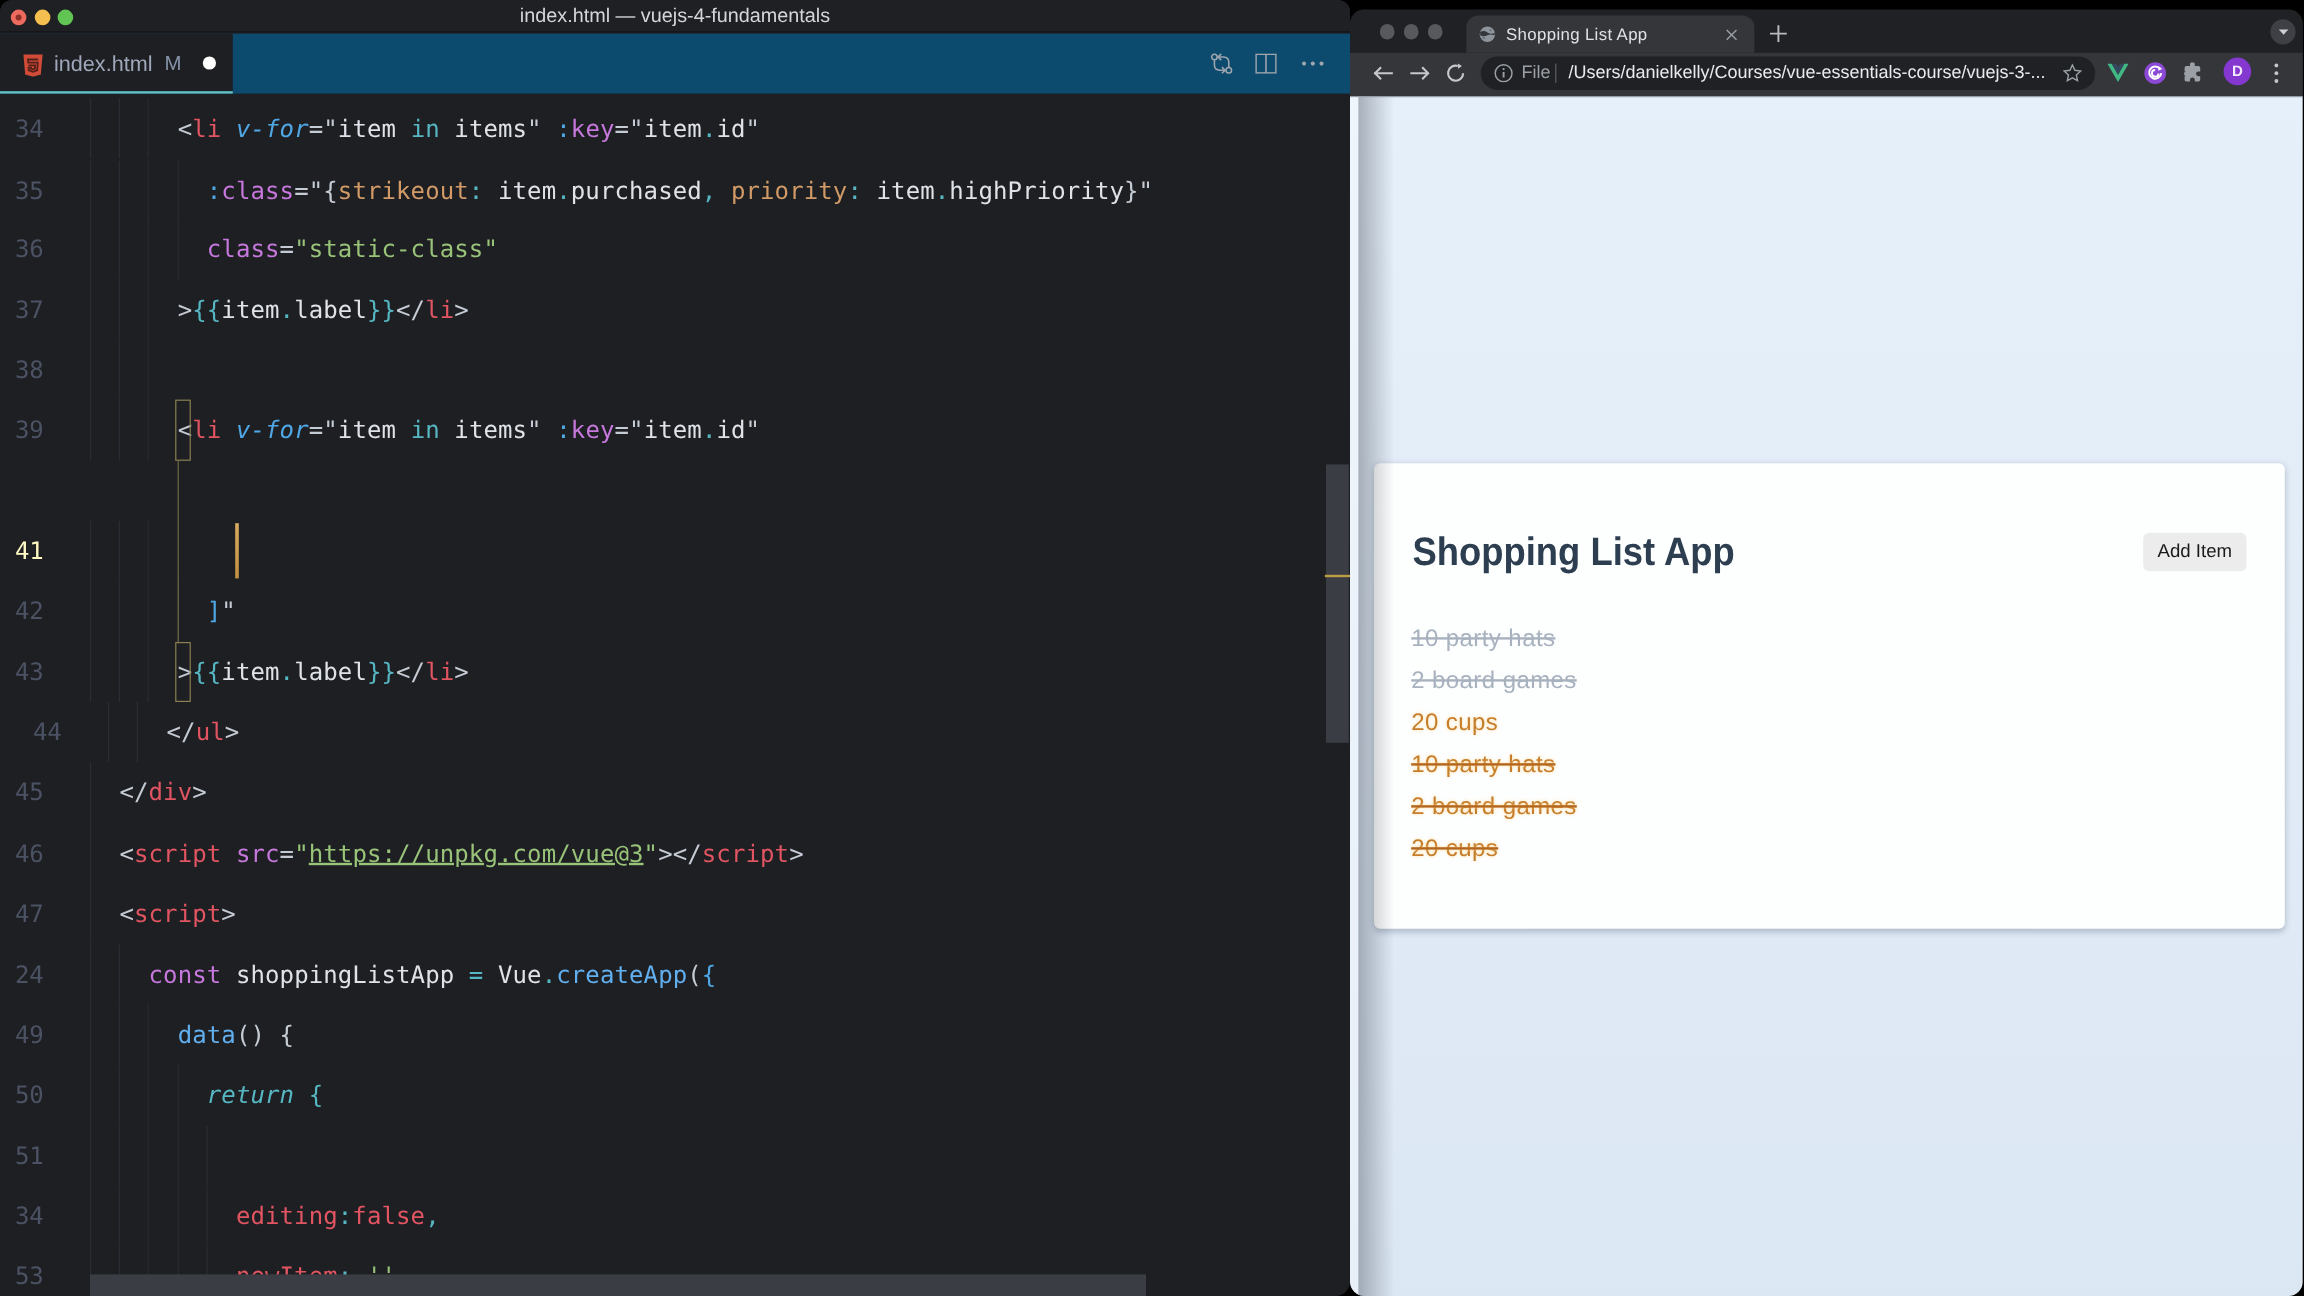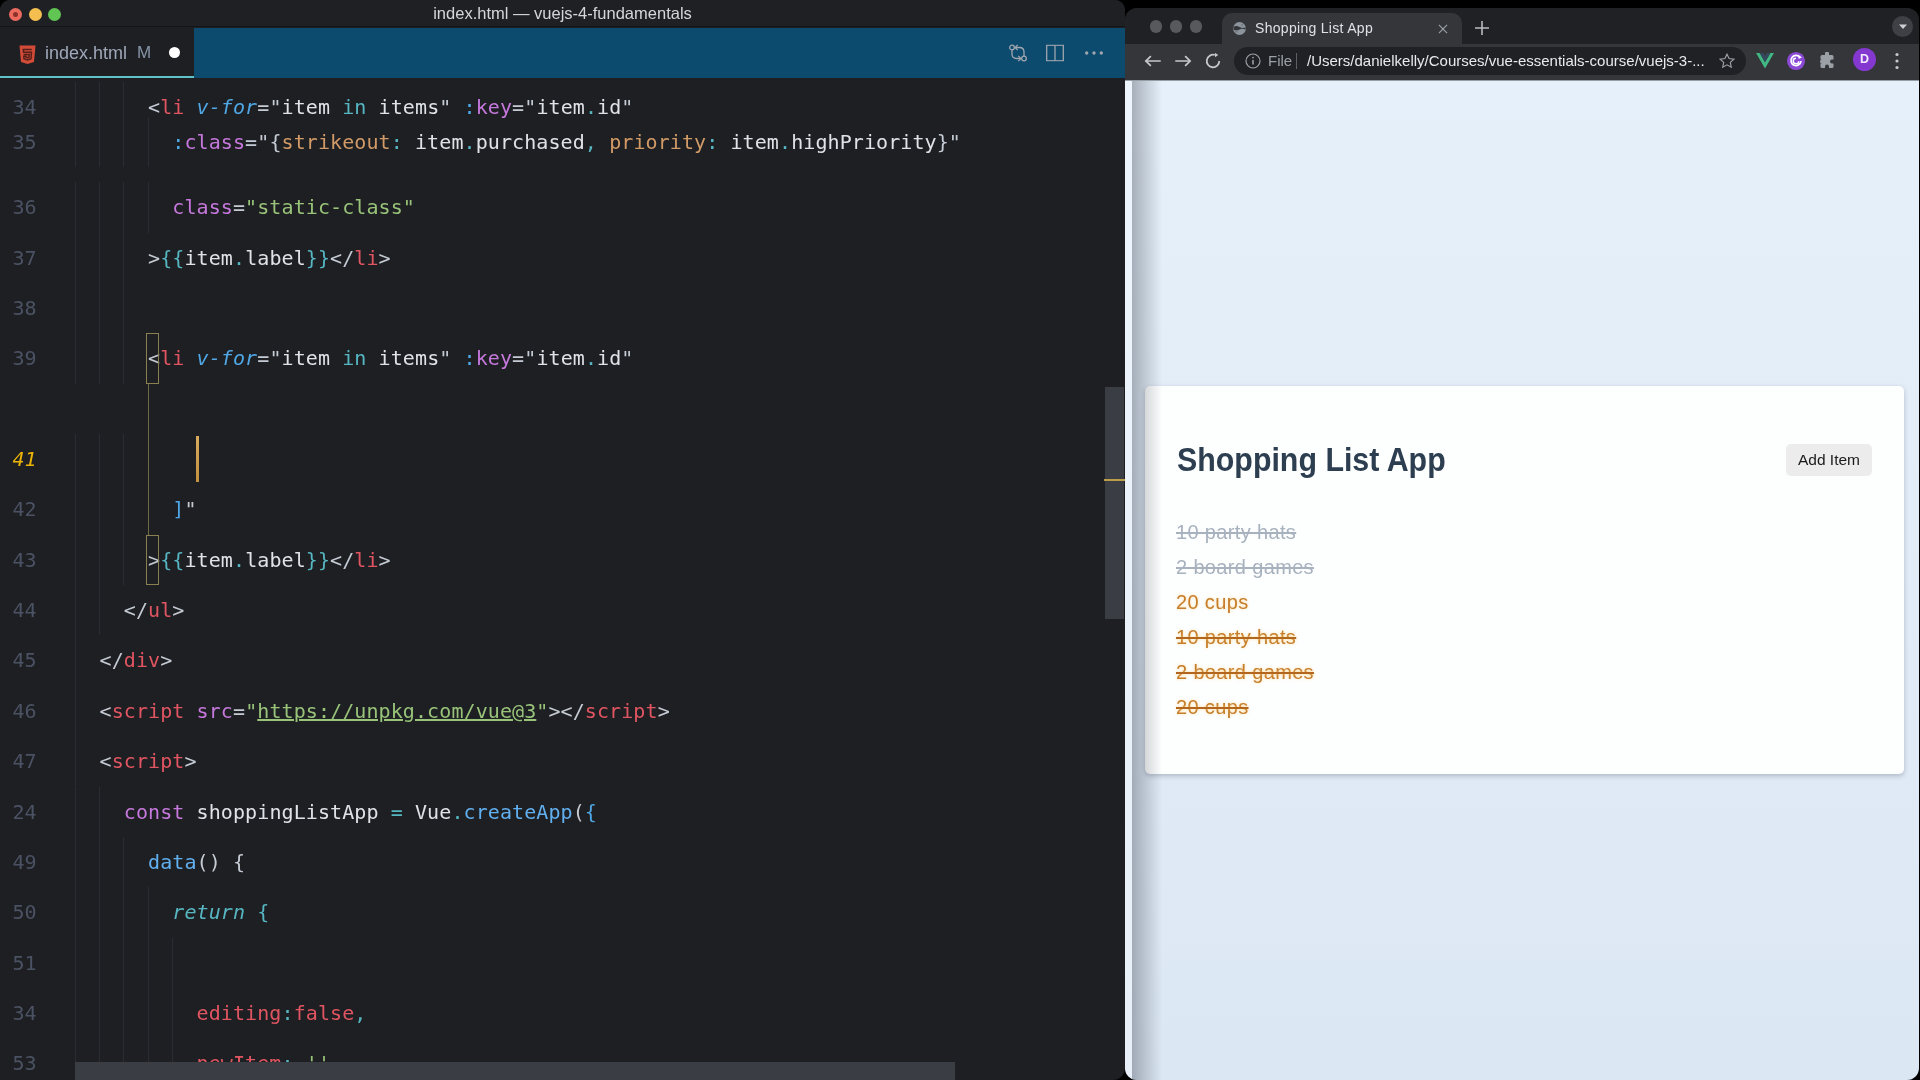--- a/index.html
+++ b/index.html
@@ -32,21 +32,21 @@
     border-radius:50%; background:#ffffff; }
   .ed-action { position:absolute; top:0; height:50px; width:20px; color:#9fa6ae; }
   .ed-action svg { position:absolute; top:50%; left:50%; transform:translate(-50%,-50%); }
 
   
   #code-area { position:absolute; left:0; top:78px; width:1158px; height:1002px;
     font-family:"DejaVu Sans Mono", monospace; font-size:20px; }
   .code-row { position:absolute; left:0; width:1125px; height:50.35px; }
   .lnum { position:absolute; left:0; top:0; width:36.5px; height:50.35px; line-height:50.35px;
     text-align:right; color:#4b5263; font-size:20px; }
-  .lnum.active { color:#eab308;font-style:italic; }
+  .lnum.active { color:#fef9c3; }
   .ltext { position:absolute; left:51px; top:0; height:50.35px; line-height:50.35px;
     white-space:pre; letter-spacing:0.09px; }
   .guide { position:absolute; top:0; width:1px; height:50.35px; background:#292c32; }
   .tok-i { font-style:italic; }
   .tok-u { text-decoration:underline; }
 
   #cursor { position:absolute; width:3px; background:linear-gradient(#d8ab60,#c3913f); }
   .bracket-box { position:absolute; width:13px; height:50.35px; border:1px solid #8a8052; }
   #bracket-link { position:absolute; width:1px; background:#6f6a45; }
 
@@ -163,21 +163,21 @@
   </div>
 
   <div id="code-area">
       <div class="code-row" style="top: 3.6px;">
         <div class="lnum">34</div>
         <div class="guide" style="left: 75.16px;"></div>
         <div class="guide" style="left: 99.32px;"></div>
         <div class="guide" style="left: 123.48px;"></div>
         <div class="ltext"><span style="color: rgb(197, 203, 212);">        &lt;</span><span style="color: rgb(224, 85, 97);">li</span><span style="color: rgb(197, 203, 212);"> </span><span class="tok-i" style="color: rgb(79, 167, 229);">v-for</span><span style="color: rgb(197, 203, 212);">=</span><span style="color: rgb(197, 203, 212);">"</span><span style="color: rgb(223, 227, 232);">item</span><span style="color: rgb(197, 203, 212);"> </span><span style="color: rgb(86, 182, 194);">in</span><span style="color: rgb(197, 203, 212);"> </span><span style="color: rgb(223, 227, 232);">items</span><span style="color: rgb(197, 203, 212);">"</span><span style="color: rgb(197, 203, 212);"> </span><span style="color: rgb(79, 167, 229);">:</span><span style="color: rgb(198, 120, 221);">key</span><span style="color: rgb(197, 203, 212);">=</span><span style="color: rgb(197, 203, 212);">"</span><span style="color: rgb(223, 227, 232);">item</span><span style="color: rgb(86, 182, 194);">.</span><span style="color: rgb(223, 227, 232);">id</span><span style="color: rgb(197, 203, 212);">"</span></div>
       </div>
-      <div class="code-row" style="top: 39px; padding-left: 13px;">
+      <div class="code-row" style="top: 56px; padding-left: 13px;">
         <div class="lnum">35</div>
         <div class="guide" style="left: 75.16px;"></div>
         <div class="guide" style="left: 99.32px;"></div>
         <div class="guide" style="left: 123.48px;"></div>
         <div class="guide" style="left: 147.64px;"></div>
         <div class="ltext"><span style="color: rgb(197, 203, 212);">          </span><span style="color: rgb(79, 167, 229);">:</span><span style="color: rgb(198, 120, 221);">class</span><span style="color: rgb(197, 203, 212);">=</span><span style="color: rgb(197, 203, 212);">"{</span><span style="color: rgb(209, 154, 102);">strikeout</span><span style="color: rgb(86, 182, 194);">:</span><span style="color: rgb(197, 203, 212);"> </span><span style="color: rgb(223, 227, 232);">item</span><span style="color: rgb(86, 182, 194);">.</span><span style="color: rgb(223, 227, 232);">purchased</span><span style="color: rgb(86, 182, 194);">,</span><span style="color: rgb(197, 203, 212);"> </span><span style="color: rgb(209, 154, 102);">priority</span><span style="color: rgb(86, 182, 194);">:</span><span style="color: rgb(197, 203, 212);"> </span><span style="color: rgb(223, 227, 232);">item</span><span style="color: rgb(86, 182, 194);">.</span><span style="color: rgb(223, 227, 232);">highPriority</span><span style="color: rgb(197, 203, 212);">}"</span></div>
       </div>
       <div class="code-row" style="top: 104.3px;">
         <div class="lnum">36</div>
         <div class="guide" style="left: 75.16px;"></div>
@@ -222,21 +222,21 @@
         <div class="guide" style="left: 147.64px;"></div>
         <div class="ltext"><span style="color: rgb(197, 203, 212);">          </span><span style="color: rgb(79, 167, 229);">]</span><span style="color: rgb(197, 203, 212);">"</span></div>
       </div>
       <div class="code-row" style="top: 456.75px;">
         <div class="lnum">43</div>
         <div class="guide" style="left: 75.16px;"></div>
         <div class="guide" style="left: 99.32px;"></div>
         <div class="guide" style="left: 123.48px;"></div>
         <div class="ltext"><span style="color: rgb(197, 203, 212);">        &gt;</span><span style="color: rgb(86, 182, 194);">{{</span><span style="color: rgb(223, 227, 232);">item</span><span style="color: rgb(86, 182, 194);">.</span><span style="color: rgb(223, 227, 232);">label</span><span style="color: rgb(86, 182, 194);">}}</span><span style="color: rgb(197, 203, 212);">&lt;/</span><span style="color: rgb(224, 85, 97);">li</span><span style="color: rgb(197, 203, 212);">&gt;</span></div>
       </div>
-      <div class="code-row" style="top: 507.1px;">
+      <div class="code-row" style="top: 507.1px; margin-left: 15px;">
         <div class="lnum">44</div>
         <div class="guide" style="left: 75.16px;"></div>
         <div class="guide" style="left: 99.32px;"></div>
         <div class="ltext"><span style="color: rgb(197, 203, 212);">      &lt;/</span><span style="color: rgb(224, 85, 97);">ul</span><span style="color: rgb(197, 203, 212);">&gt;</span></div>
       </div>
       <div class="code-row" style="top: 557.45px;">
         <div class="lnum">45</div>
         <div class="guide" style="left: 75.16px;"></div>
         <div class="ltext"><span style="color: rgb(197, 203, 212);">    &lt;/</span><span style="color: rgb(224, 85, 97);">div</span><span style="color: rgb(197, 203, 212);">&gt;</span></div>
       </div>

